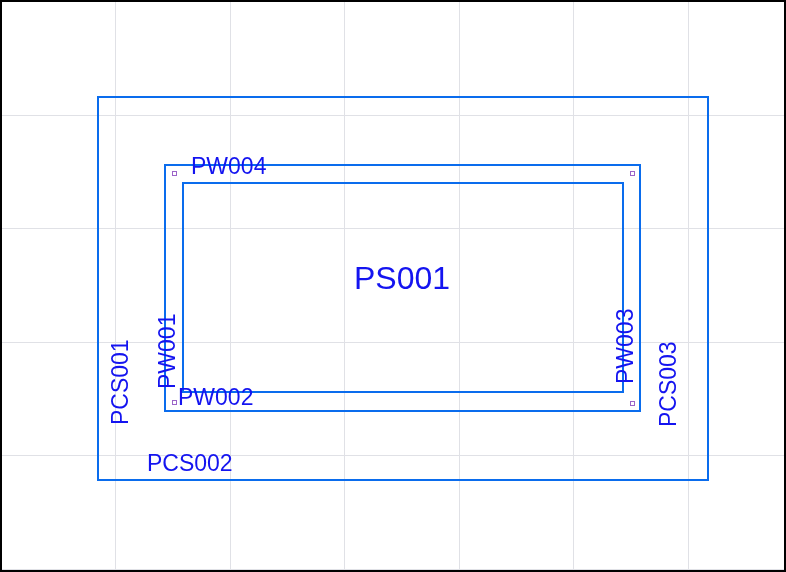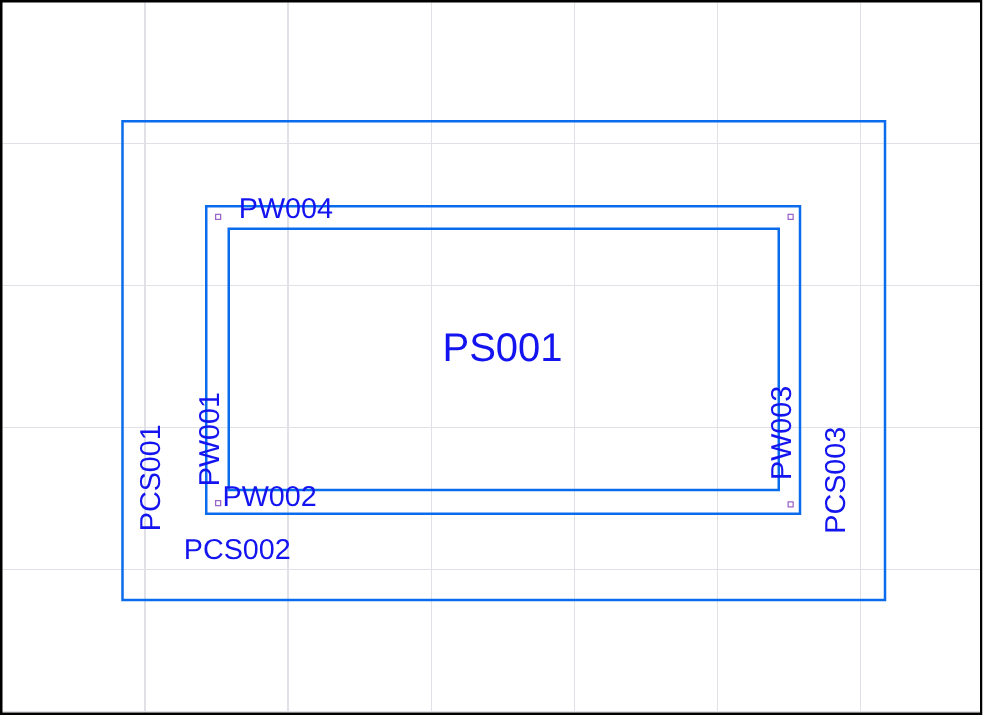--- a/index.html
+++ b/index.html
@@ -57,20 +57,20 @@
   <div class="rect rect-inner"></div>
 
   <div class="marker" style="left:170px; top:169px;"></div>
   <div class="marker" style="left:628px; top:169px;"></div>
   <div class="marker" style="left:170px; top:398px;"></div>
   <div class="marker" style="left:628px; top:399px;"></div>
 
   <div class="lbl" style="left:189px; top:153px;">PW004</div>
   <div class="lbl big" style="left:352px; top:260px;">PS001</div>
   <div class="lbl" style="left:176px; top:384px;">PW002</div>
-  <div class="lbl" style="left:145px; top:426px;">PCS002</div>
+  <div class="lbl" style="left:145px; top:450px;">PCS002</div>
 
   <div class="lbl v" style="left:107px; top:423px;">PCS001</div>
   <div class="lbl v" style="left:154px; top:387px;">PW001</div>
   <div class="lbl v" style="left:612px; top:382px;">PW003</div>
   <div class="lbl v" style="left:655px; top:425px;">PCS003</div>
 
 </div>
 
 </body></html>

